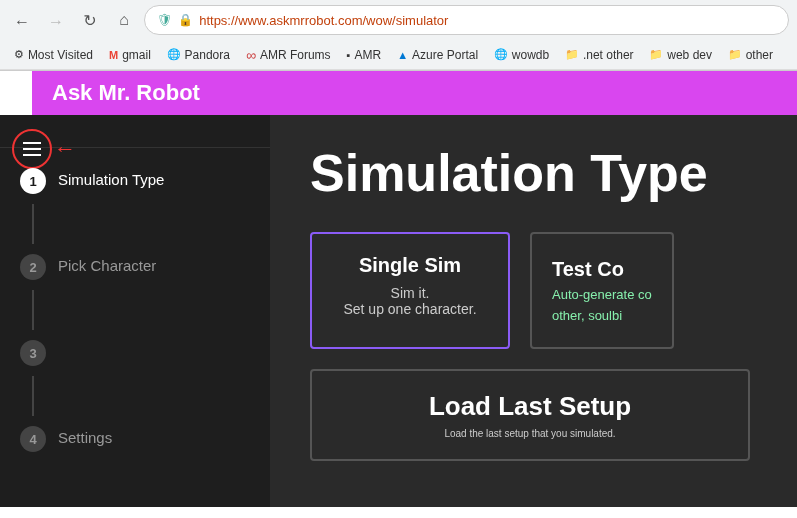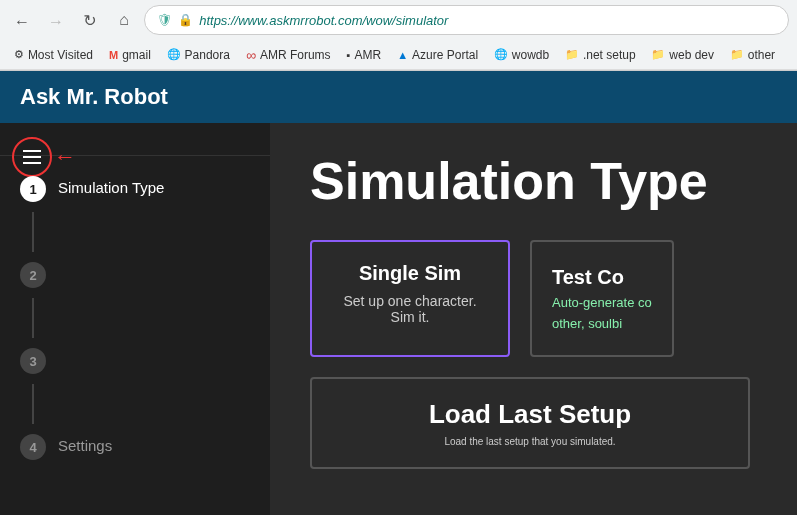--- a/index.html
+++ b/index.html
@@ -38,21 +38,21 @@
       align-items: center;
       background: #fff;
       border: 1px solid #ccc;
       border-radius: 20px;
       padding: 4px 12px;
       height: 30px;
       gap: 6px;
     }
 
     .address-bar .lock-icon { font-size: 12px; color: #555; }
-    .address-bar .url-text { font-size: 13px; color: #0f766e; font-style: italic; }
+    .address-bar .url-text { font-size: 13px; color: #c2410c; }
 
     .bookmarks-bar {
       display: flex;
       align-items: center;
       padding: 3px 8px;
       gap: 4px;
       background: #f1f3f4;
       height: 30px;
       border-bottom: 1px solid #ddd;
       overflow: hidden;
@@ -64,28 +64,29 @@
       font-size: 12px;
       color: #333;
       cursor: pointer;
       border-radius: 4px;
       white-space: nowrap;
     }
     .bookmark-icon { font-size: 11px; }
 
     
     .app-header {
-      background: #0c4a6e;
+      background: #d946ef;
       color: #fff;
       padding: 14px 20px;
       font-size: 22px;
       font-weight: bold;
-      height: 52px;
-      display: flex;
-      align-items: center;
+      height: 44px;
+      display: flex;
+      align-items: center;
+      margin-left: 32px;
     }
 
     .app-body {
       display: flex;
       height: calc(518px - 70px - 56px);
       background: #1a1a1a;
     }
 
     
     .sidebar {
@@ -296,21 +297,21 @@
     <div class="bookmark-item">
       <span class="bookmark-icon" style="color:#0078d4;">▲</span>
       <span>Azure Portal</span>
     </div>
     <div class="bookmark-item">
       <span class="bookmark-icon">🌐</span>
       <span>wowdb</span>
     </div>
     <div class="bookmark-item">
       <span class="bookmark-icon">📁</span>
-      <span>.net setup</span>
+      <span>.net other</span>
     </div>
     <div class="bookmark-item">
       <span class="bookmark-icon">📁</span>
       <span>web dev</span>
     </div>
     <div class="bookmark-item">
       <span class="bookmark-icon">📁</span>
       <span>other</span>
     </div>
   </div>
@@ -339,20 +340,21 @@
           <span>1</span>
         </div>
         <span class="step-label">Simulation Type</span>
       </div>
       <div class="step-connector"></div>
 
       <div class="step-item">
         <div class="step-number-circle" style="background:#444;color:#999;">
           <span>2</span>
         </div>
+        <span class="step-label inactive">Pick Character</span>
       </div>
       <div class="step-connector"></div>
 
       <div class="step-item">
         <div class="step-number-circle" style="background:#444;color:#999;">
           <span>3</span>
         </div>
       </div>
       <div class="step-connector"></div>
 
@@ -365,22 +367,22 @@
     </div>
   </div>
 
   <div class="main-content">
     <div class="section-title">Simulation Type</div>
 
     <div class="sim-cards">
 
       <div class="sim-card">
         <div class="sim-card-title">Single Sim</div>
+        <div class="sim-card-desc">Sim it.</div>
         <div class="sim-card-desc">Set up one character.</div>
-        <div class="sim-card-desc">Sim it.</div>
       </div>
 
       <div class="test-card">
         <div class="test-card-title">Test Co</div>
         <div class="test-card-desc">Auto-generate co</div>
         <div class="test-card-desc">other, soulbi</div>
       </div>
     </div>
 
     <div class="load-setup-card" style="max-width:440px;">

